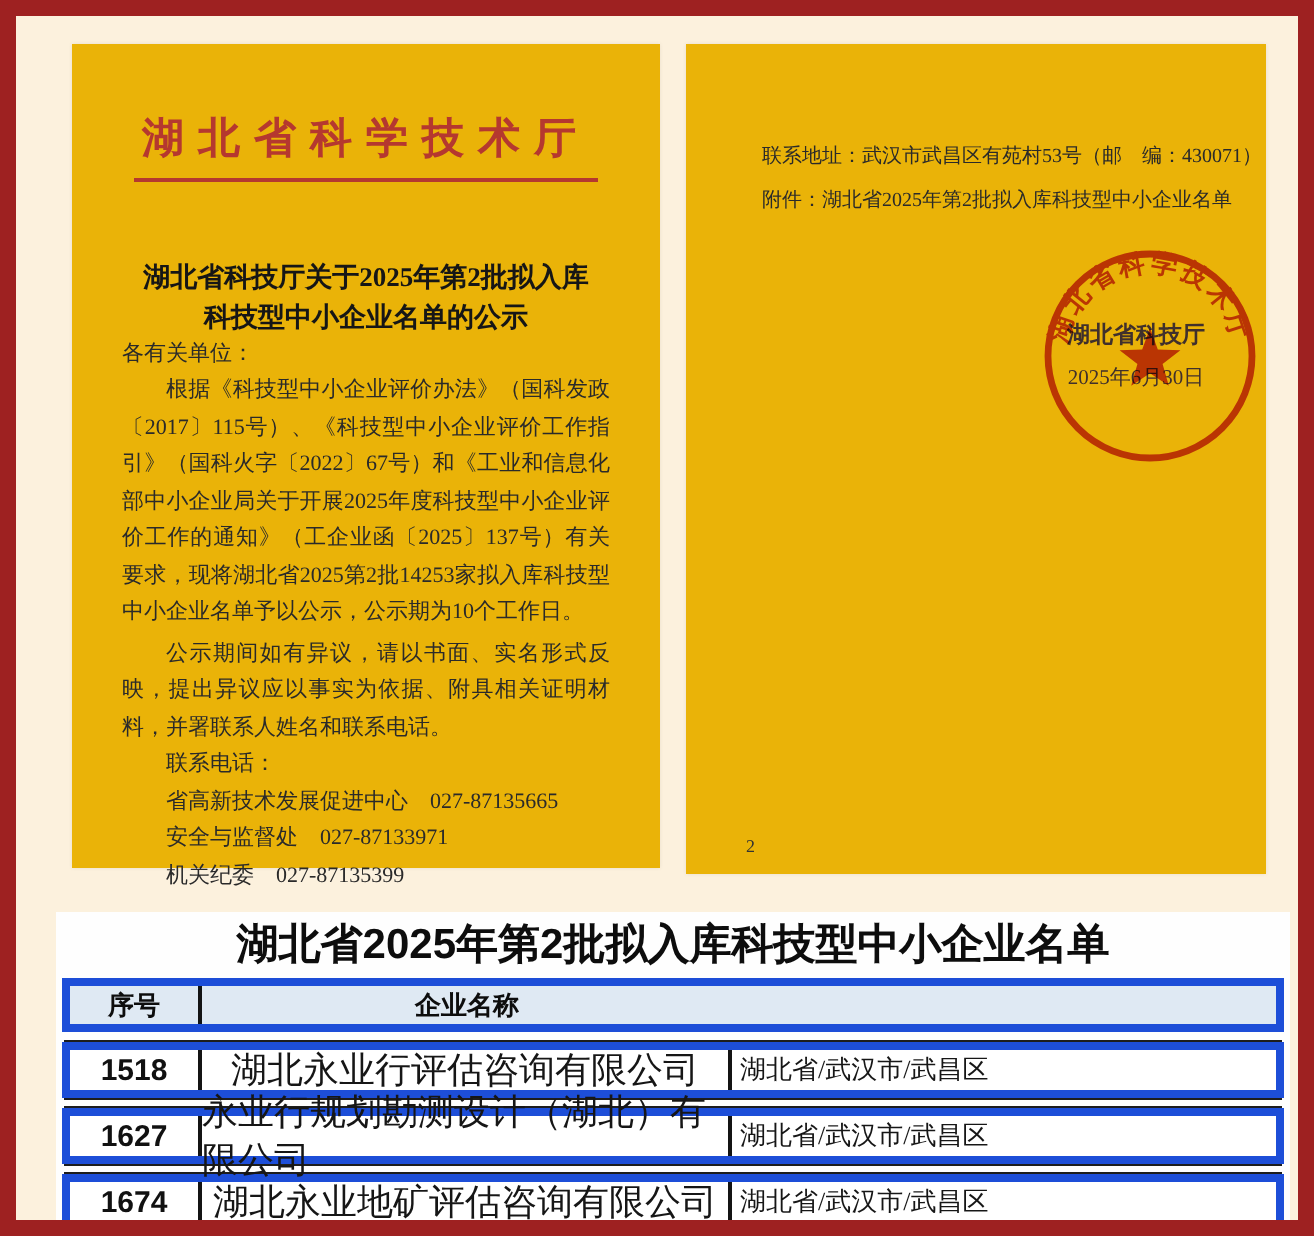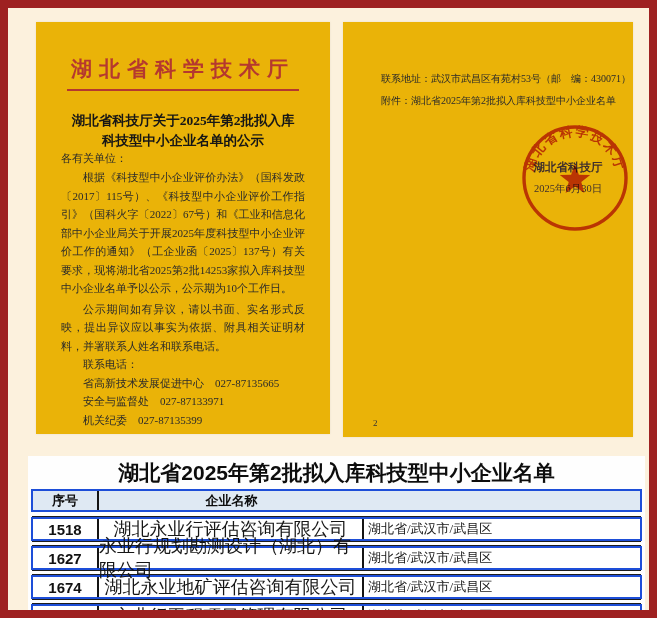--- a/index.html
+++ b/index.html
@@ -15,21 +15,21 @@
     box-shadow:0 0 2px rgba(0,0,0,.08);
   }
   .page-left { left:28px; top:14px; width:294px; height:412px; padding:34px 25px 0; box-sizing:border-box; }
   .page-right { left:335px; top:14px; width:290px; height:415px; }
 
   .letterhead {
     text-align:center; color:var(--accent,#b5382f); font-weight:bold;
     font-size:21px; letter-spacing:7px; line-height:26px; white-space:nowrap;
   }
   .letterhead-rule { width:232px; margin:7px auto 0; border-top:2px solid var(--accent,#b5382f); }
-  .doc-title { margin-top:20px; text-align:center; font-weight:bold; font-size:13.5px; line-height:20px; color:#161616; }
+  .doc-title { margin-top:38px; text-align:center; font-weight:bold; font-size:13.5px; line-height:20px; color:#161616; }
   .salutation { font-size:11px; color:#2a2a2a; }
   .para { font-size:11px; line-height:18.5px; color:#2a2a2a; text-indent:2em; text-align:justify; margin-top:2px; }
   .contact-line { font-size:11px; line-height:18.5px; color:#2a2a2a; text-indent:2em; }
 
   .addr-block { position:absolute; left:38px; top:46px; font-size:10px; line-height:22px; color:#2a2a2a; white-space:nowrap; }
   .sig-name { position:absolute; left:160px; top:138px; width:130px; text-align:center; font-size:11.5px; font-weight:bold; color:#40302c; }
   .sig-date { position:absolute; left:152px; top:160px; width:146px; text-align:center; font-size:10.5px; color:#40302c; }
   .seal { position:absolute; left:176px; top:100px; width:112px; height:112px; opacity:.88; mix-blend-mode:multiply; }
   .page-num { position:absolute; left:30px; top:396px; font-size:9px; color:#333; }
 
@@ -37,21 +37,21 @@
     position:absolute; left:20px; top:448px; width:617px; height:160px;
     background:#fefefe; box-sizing:border-box; padding:3px 3px 0;
   }
   .table-title {
     text-align:center; font-family:"Liberation Sans", sans-serif;
     font-weight:bold; font-size:21px; line-height:26px; color:#0d0d0d; margin-top:1px;
   }
   .tbl { margin-top:3px; }
   .trow {
     display:grid; grid-template-columns:66px 265px 1fr;
-    border:2px solid #1d4ed8; background:#fff; box-sizing:border-box;
+    border:4px solid #1d4ed8; background:#fff; box-sizing:border-box;
   }
   .trow .cell { border-right:2px solid #141414; display:flex; align-items:center; justify-content:center; height:20px; }
   .trow .cell:last-child { border-right:none; }
   .thead { background:var(--tableHeaderBg,#dfe9f3); }
   .thead .cell { font-weight:bold; font-size:13px; color:#0d0d0d; font-family:"Liberation Sans", sans-serif; height:19px; }
   .cell.no { font-family:"Liberation Sans", sans-serif; font-weight:bold; font-size:15px; color:#111; }
   .cell.cname { font-size:18px; color:#161616; }
   .cell.loc { justify-content:flex-start; padding-left:4px; font-size:13px; color:#161616; }
   .tgap { height:5px; border-top:1px solid #1d1d1d; border-bottom:1px solid #1d1d1d; box-sizing:border-box; background:transparent; border-left:none; border-right:none; margin:0 1px; }
   .tgap.first { border-top:none; }

